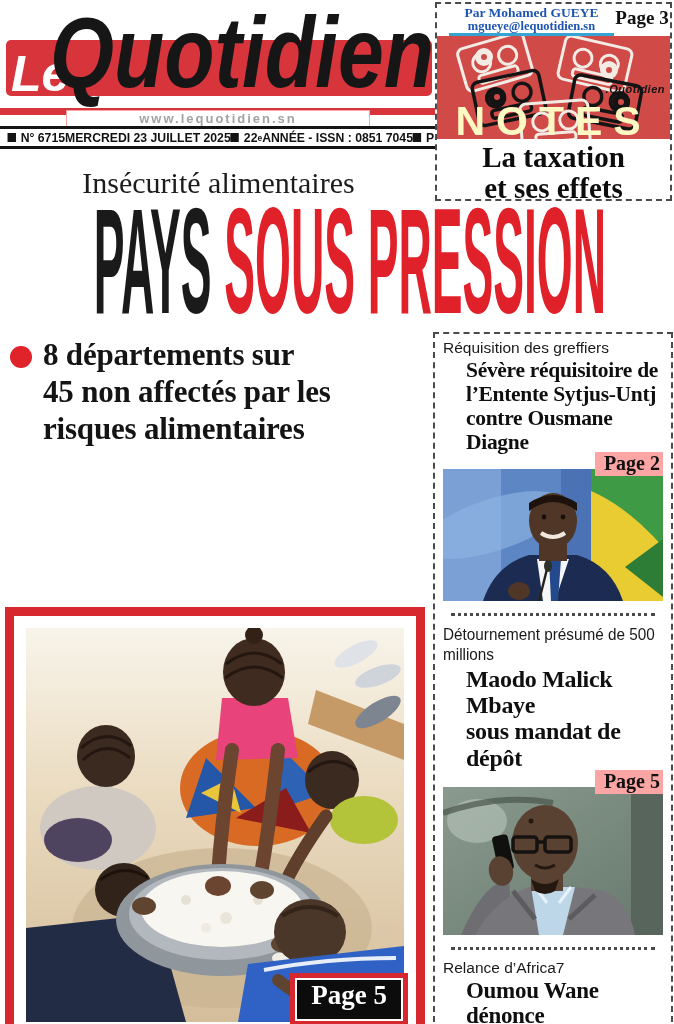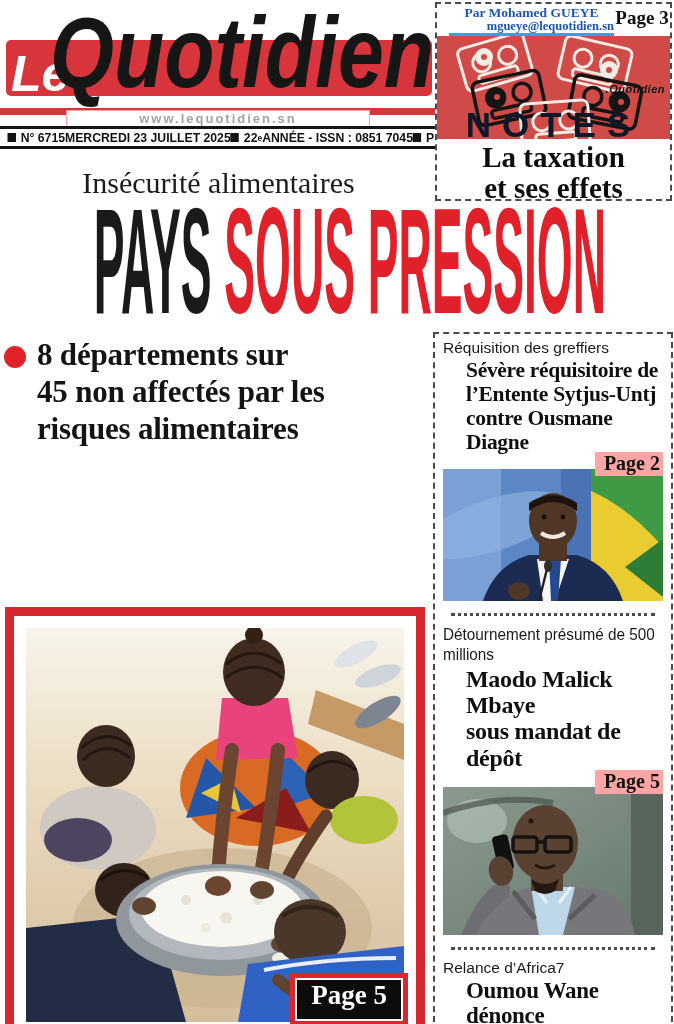--- a/index.html
+++ b/index.html
@@ -29,35 +29,35 @@
   .info-seg sup { font-size:9px; }
   
   .notes {
     position:absolute; left:435px; top:2px; width:237px; height:199px;
     border:2px dashed #4a4a4a; box-sizing:border-box; background:#fff;
   }
   .notes-head { display:flex; height:32px;padding-left:12px; }
   .byline { flex:1; text-align:center; font-family:"Liberation Serif",serif; font-weight:bold;
             color:#1d55b0; border-bottom:3px solid #35a3d4; }
   .byline-name { font-size:13.5px; line-height:15px; padding-top:1px; }
-  .byline-email { font-size:12.5px; line-height:13px;text-align:right; }
+  .byline-email { font-size:12.5px; line-height:13px; }
   .notes-pageref { width:56px; font-family:"Liberation Serif",serif; font-weight:bold;
             font-size:19px; text-align:center; padding-top:3px; }
   .notes-art { position:relative; height:103px; background:#d04a48; overflow:hidden; }
   .brand-mark { position:absolute; right:5px; bottom:44px; color:#141414;
             font-weight:bold; font-style:italic; font-size:11px; letter-spacing:.5px; }
   .notes-title { position:absolute; bottom:-6px; left:0; width:100%; text-align:center;
-            font-weight:bold; font-size:35px; letter-spacing:11px; color:#0f172a; }
+            font-weight:bold; font-size:41px; letter-spacing:11px; color:#fef9c3; }
   .notes-subject { text-align:center; font-family:"Liberation Serif",serif; font-weight:bold;
             font-size:29px; line-height:1.07; white-space:pre-line; padding-top:3px; color:#0d0d0d; }
   
   .kicker { position:absolute; top:166px; left:0; width:437px; text-align:center;
             font-family:"Liberation Serif",serif; font-size:30px; color:#1c1c1c; }
   .headline-svg { position:absolute; left:0; top:203px; }
-  .bullets { position:absolute; top:337px; left:4px; width:426px; }
+  .bullets { position:absolute; top:337px; left:10px; width:426px; }
   .bullet-item { display:flex; gap:11px; }
   .dot { width:22px; height:22px; border-radius:50%; background:#e0222b; margin-top:9px; flex:none; }
   .bullet-text { font-family:"Liberation Serif",serif; font-weight:bold; font-size:31px;
             line-height:1.19; color:#141414; white-space:pre-line; letter-spacing:-0.2px; }
   
   .main-photo { position:absolute; left:5px; top:607px; width:420px; height:430px;
             border:9px solid #d7282f; background:#fff; box-sizing:border-box; padding:12px; }
   .lead-pageref { position:absolute; right:8px; bottom:2px; background:#0c0c0c; color:#fff;
             border:5px solid #d7282f; box-shadow:inset 0 0 0 2px #fff;
             font-family:"Liberation Serif",serif; font-weight:bold; font-size:27px;

